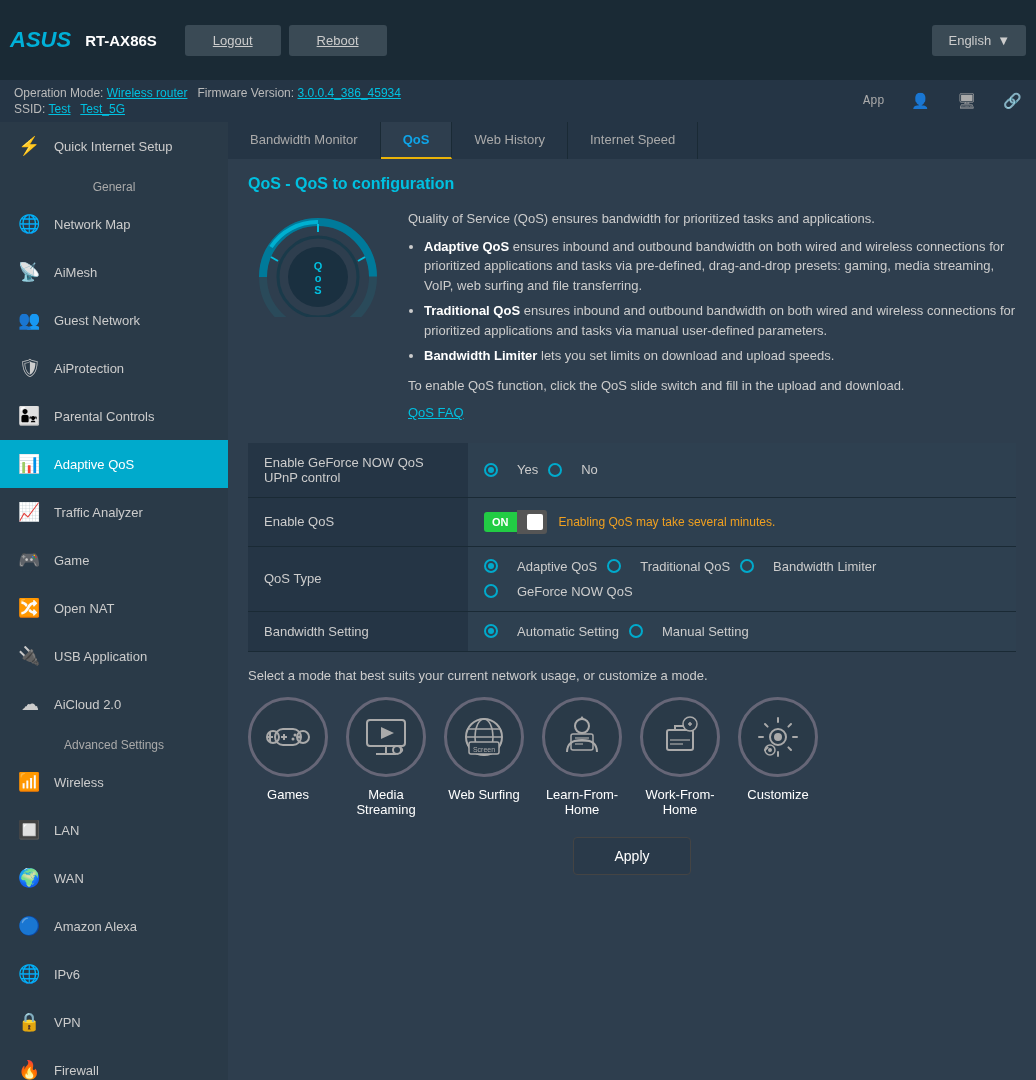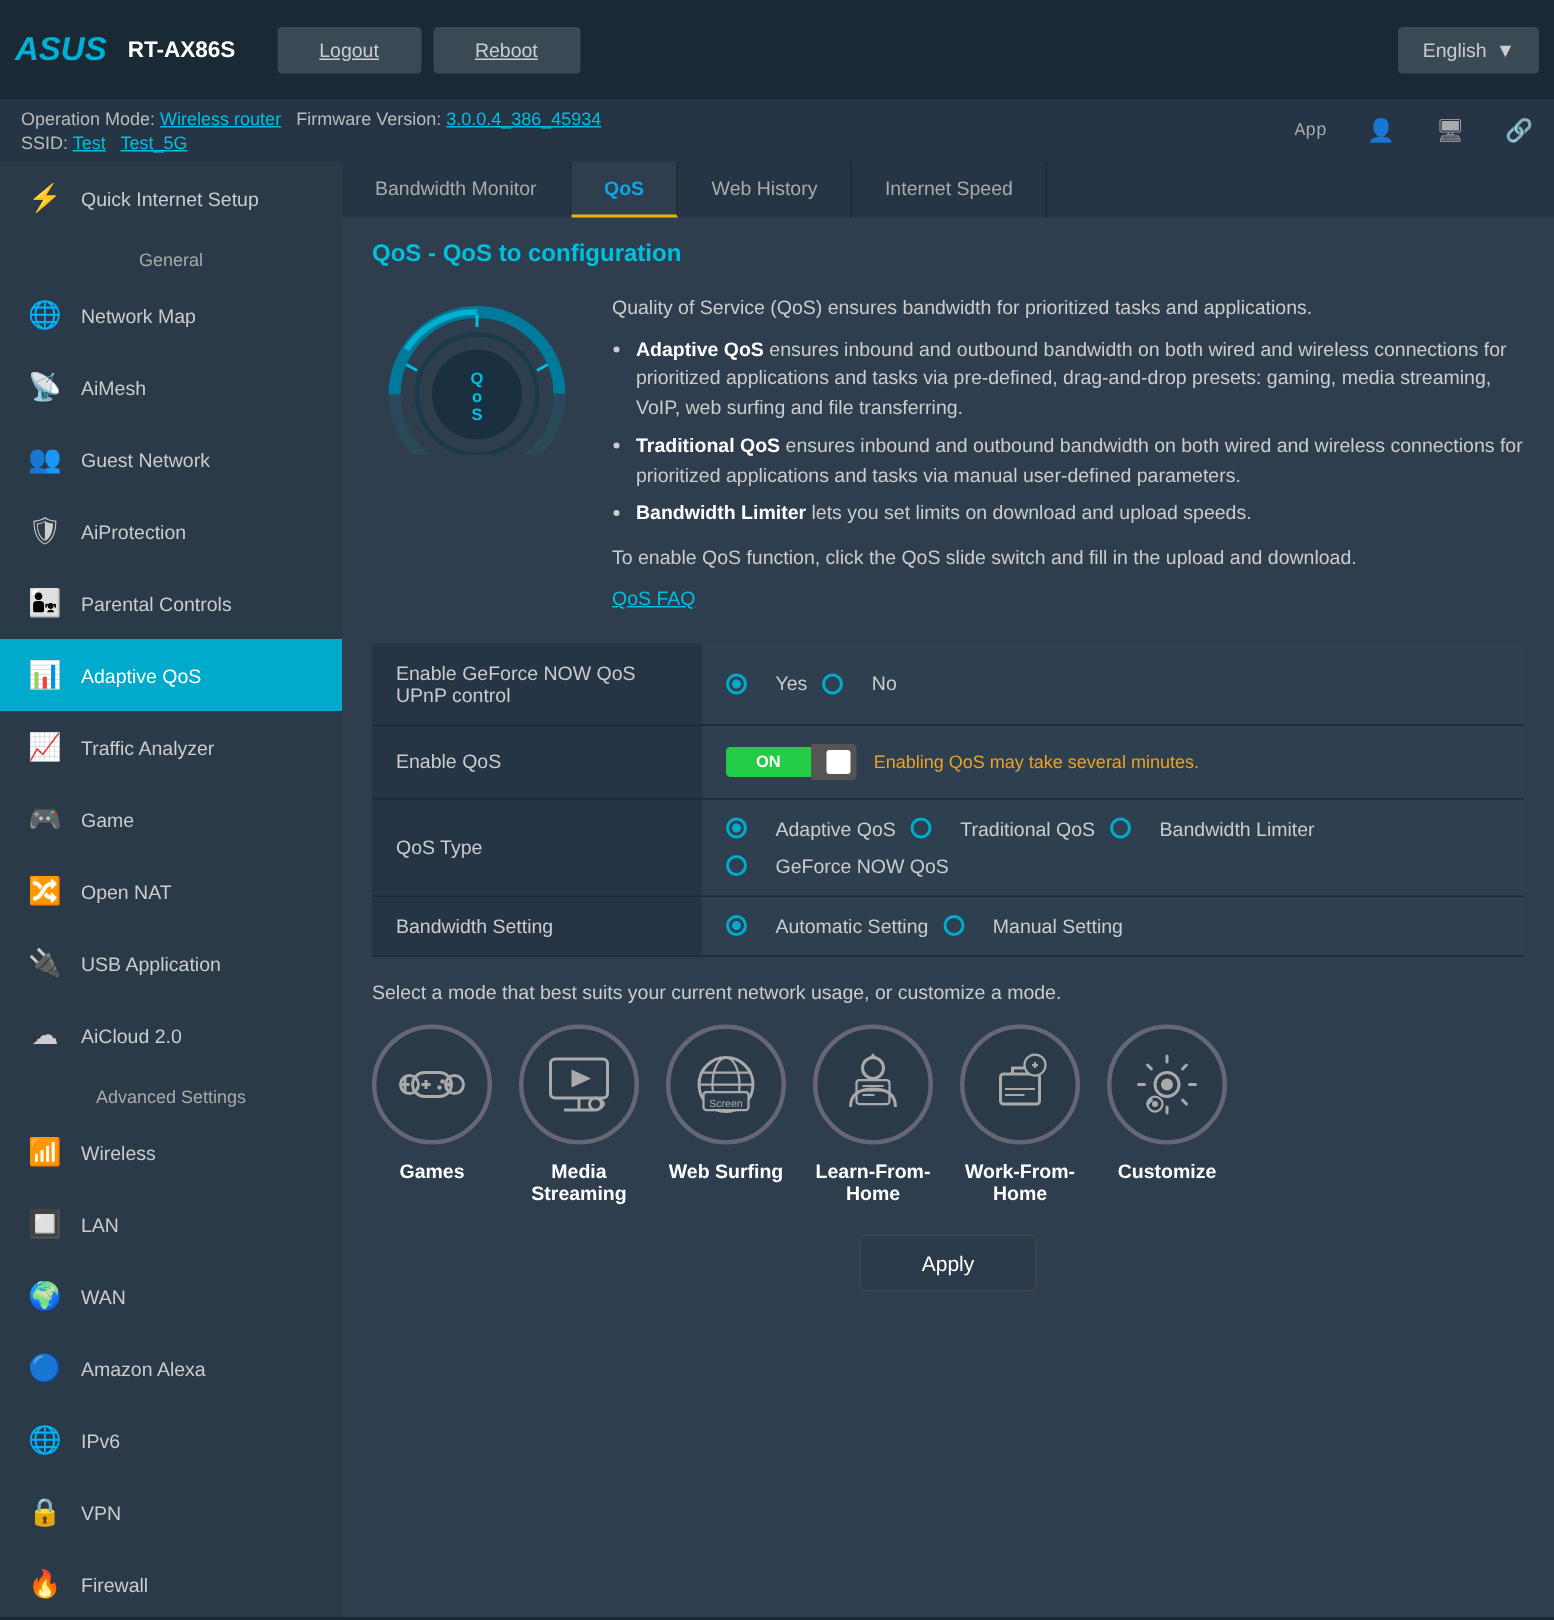--- a/index.html
+++ b/index.html
@@ -1,19 +1,19 @@
 <!DOCTYPE html>
 <html><head>
   <meta charset="utf-8">
   <style>
     * { box-sizing: border-box; margin: 0; padding: 0; }
     body { font-family: Arial, sans-serif; font-size: 13px; background: #1a2a35; color: #ccc; width: 1036px; min-height: 1080px; }
 
     
-    .top-bar { display: flex; align-items: center; background: #1a2a35; height: 66px; padding: 0 10px; gap: 8px; }
+    .top-bar { display: flex; align-items: center; background: #1a2a35; height: 80px; padding: 0 10px; gap: 8px; }
     .asus-logo { color: #00b0d8; font-size: 22px; font-weight: bold; font-style: italic; margin-right: 6px; }
     .model-name { color: #fff; font-size: 15px; font-weight: bold; margin-right: 20px; }
     .top-btn { background: #3a4a55; border: none; color: #ccc; padding: 8px 28px; font-size: 13px; cursor: pointer; border-radius: 3px; text-decoration: underline; }
     .lang-btn { margin-left: auto; background: #3a4a55; border: none; color: #ccc; padding: 8px 16px; font-size: 13px; cursor: pointer; border-radius: 3px; display: flex; align-items: flex-start; gap: 6px; }
 
     
     .info-bar { background: #253545; padding: 6px 14px; font-size: 12px; color: #bbb; display: flex; justify-content: space-between; align-items: center; }
     .info-bar a { color: #00c0e0; text-decoration: underline; }
     .info-bar-left { display: flex; flex-direction: column; gap: 2px; }
     .app-icons { display: flex; gap: 27px; align-items: center; color: #aaa; font-size: 15px; font-family: Liberation Mono, monospace; }
@@ -52,38 +52,38 @@
 
     
     .settings-table { width: 100%; border-collapse: collapse; background: #253545; margin-bottom: 16px; }
     .settings-table tr { border-bottom: 1px solid #1a2a35; }
     .settings-table td { padding: 12px 16px; vertical-align: middle; }
     .settings-table td:first-child { width: 220px; color: #ccc; font-size: 13px; }
     .settings-table td:last-child { background: #2e4050; }
 
     
     .toggle-on { display: inline-flex; align-items: center; gap: 0; }
-    .toggle-on-label { background: #22cc44; color: #fff; font-size: 11px; font-weight: bold; padding: 4px 20px; border-radius: 3px 0 0 3px; }
+    .toggle-on-label { background: #22cc44; color: #fff; font-size: 11px; font-weight: bold; padding: 4px 8px; border-radius: 3px 0 0 3px; }
     .toggle-slider { width: 30px; height: 24px; background: #555; border-radius: 0 3px 3px 0; position: relative; }
     .toggle-slider::after { content: ''; position: absolute; right: 4px; top: 4px; width: 16px; height: 16px; background: #fff; border-radius: 2px; }
     .toggle-note { color: #f0a020; font-size: 12px; margin-left: 12px; }
 
     
     .radio-group { display: flex; flex-wrap: wrap; gap: 10px; align-items: center; }
     .radio-item { display: flex; align-items: center; gap: 19px; color: #ccc; font-size: 13px; cursor: pointer; }
     .radio-circle { width: 14px; height: 14px; border-radius: 50%; border: 2px solid #00aacc; display: inline-block; position: relative; flex-shrink: 0; }
     .radio-circle.selected::after { content: ''; position: absolute; top: 2px; left: 2px; width: 6px; height: 6px; border-radius: 50%; background: #00aacc; }
 
     
     .mode-cards-section { margin-top: 16px; }
     .mode-cards-label { color: #ccc; font-size: 13px; margin-bottom: 14px; }
     .mode-cards { display: flex; gap: 18px; flex-wrap: wrap; margin-bottom: 20px; }
     .mode-card { display: flex; flex-direction: column; align-items: center; gap: 10px; cursor: pointer; }
     .mode-card-icon { width: 80px; height: 80px; border-radius: 50%; border: 3px solid #667; background: #2a3a48; display: flex; align-items: center; justify-content: center; font-size: 32px; color: #aaa; }
-    .mode-card-label { color: #fff; font-size: 13px; font-weight: bold; text-align: center; }
+    .mode-card-label { color: #fff; font-size: 13px; font-weight: normal; text-align: center; }
 
     
     .apply-btn { background: #2a3a4a; border: 1px solid #444; color: #fff; padding: 10px 40px; font-size: 14px; cursor: pointer; border-radius: 4px; display: block; margin: 0 auto; }
   </style>
 </head>
 <body>
 
 <div class="top-bar">
   <span class="asus-logo">ASUS</span>
   <span class="model-name">RT-AX86S</span>

